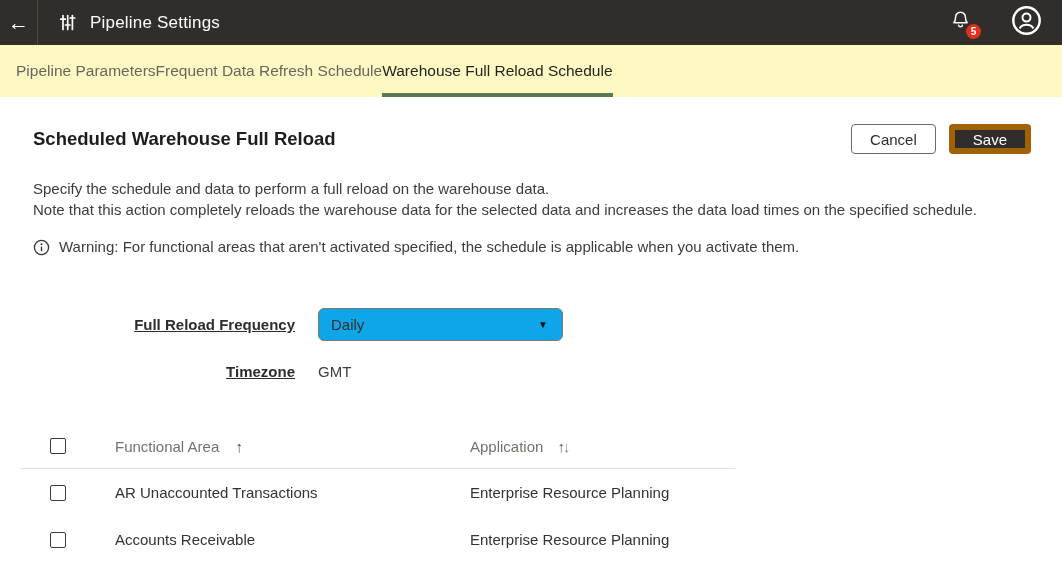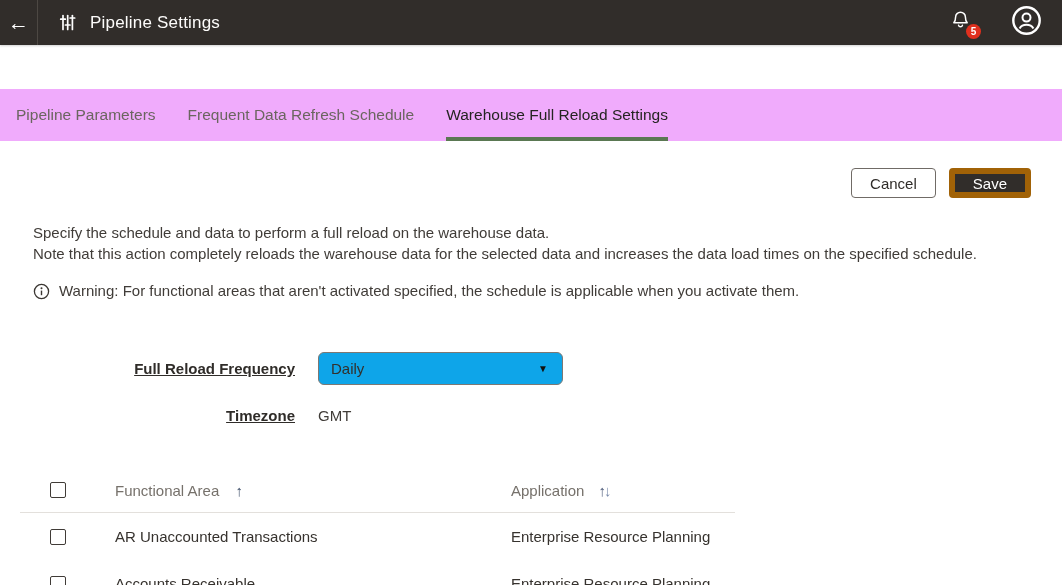--- a/index.html
+++ b/index.html
@@ -14,21 +14,21 @@
   .appbar-icon { margin-left:20px; display:flex; align-items:center; }
   .appbar-title { margin-left:13px; font-size:17px; letter-spacing:.2px; color:#fdfcfb; }
   .appbar-spacer { flex:1; }
   .bell-wrap { position:relative; margin-right:40px; cursor:pointer; display:flex; }
   .badge { position:absolute; right:-10px; bottom:-3px; min-width:15px; height:15px;
     background:#e0301e; border-radius:50%; color:#fff; font-size:10px; font-weight:bold;
     display:flex; align-items:center; justify-content:center; padding:0 3px; }
   .avatar-wrap { margin-right:20px; cursor:pointer; display:flex; }
 
   
-  .tabs { display:flex; gap:32px; padding:17px 0 0 16px; background:#f0abfc;margin-top:44px; }
+  .tabs { display:flex; padding:17px 0 0 16px; background:#fef9c3; }
   .tab { font-size:15.5px; color:#6b6560; padding-bottom:13px; border-bottom:4px solid transparent;
     cursor:pointer; white-space:nowrap; }
   .tab.active { color:#252422; border-bottom-color:#5a7852; }
 
   
   .content { padding:0 31px 0 33px; }
   .head-row { margin-top:27px; display:flex; align-items:center; }
   .page-title { font-size:18.5px; font-weight:bold; color:#1f1d1b; }
   .head-actions { margin-left:auto; display:flex; gap:13px; }
   .btn { height:30px; padding:0 18px; font-size:15px; border-radius:4px; cursor:pointer;
@@ -54,21 +54,21 @@
   .select-caret { margin-left:auto; font-size:10px; color:#12100e; }
   .readonly-value { font-size:15px; color:#403c38; }
 
   
   .table-wrap { margin-top:44px; margin-left:-13px; width:715px; overflow:hidden; }
   .t-row { display:flex; align-items:center; white-space:nowrap;gap:20px; }
   .t-header { height:45px; border-bottom:1px solid #e3e0dc; color:#76716b; font-size:15px; }
   .t-body-row { height:47px; font-size:15px; color:#36322e; }
   .col-check { flex:0 0 75px; padding-left:30px; display:flex; align-items:center; }
   .col-fa { flex:0 0 335px; overflow:hidden; }
-  .col-app { flex:0 0 250px; overflow:hidden;margin-left:41px; }
+  .col-app { flex:0 0 250px; overflow:hidden; }
   .col-off { flex:0 0 200px; overflow:hidden; }
   .checkbox { width:16px; height:16px; border:1.6px solid #403b37; border-radius:2px;
     background:#fff; cursor:pointer; }
   .sort-asc { color:#44546e; font-size:15px; margin-left:12px; }
   .sort-both { margin-left:10px; letter-spacing:-2px; }
   .sort-both .up { color:#53607e; font-size:15px; }
   .sort-both .down { color:#7b8cab; font-size:15px; }
 </style>
 </head>
 <body>
@@ -105,26 +105,27 @@
         <circle cx="15.5" cy="12.6" r="4" stroke-width="2"></circle>
         <path d="M8.6 23.4a7.6 6.2 0 0 1 13.8 0" stroke-width="2"></path>
       </svg>
     </span>
   </div>
 </div>
 
 <div class="tabs">
   <div class="tab">Pipeline Parameters</div>
   <div class="tab">Frequent Data Refresh Schedule</div>
-  <div class="tab active">Warehouse Full Reload Settings</div>
+  <div class="tab active">Warehouse Full Reload Schedule</div>
 </div>
 
 <div class="content">
 
   <div class="head-row">
+    <div class="page-title">Scheduled Warehouse Full Reload</div>
     <div class="head-actions">
       <button class="btn btn-secondary">Cancel</button>
       <button class="btn btn-primary">Save</button>
     </div>
   </div>
 
   <div class="desc">
     <div>Specify the schedule and data to perform a full reload on the warehouse data.</div>
     <div>Note that this action completely reloads the warehouse data for the selected data and increases the data load times on the specified schedule.</div>
   </div>

